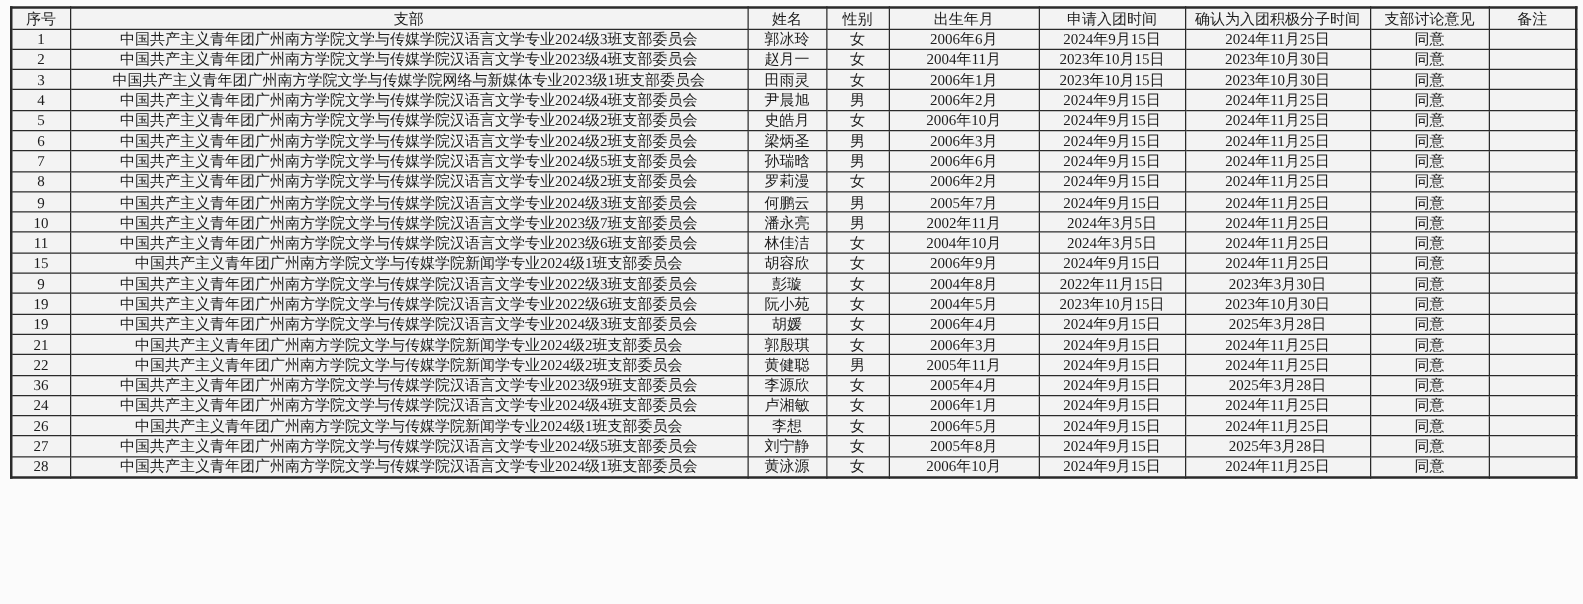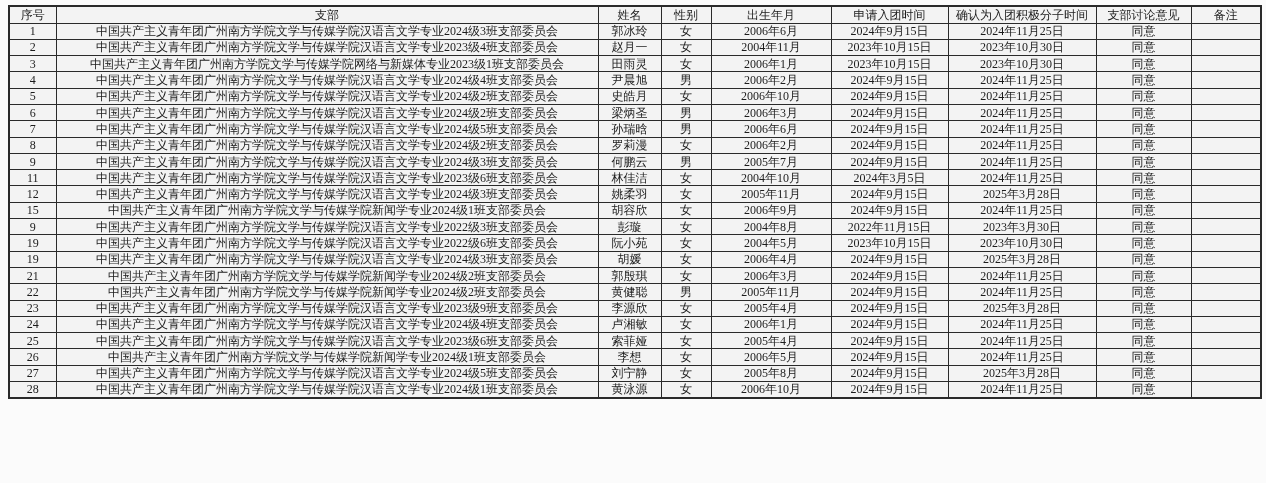--- a/index.html
+++ b/index.html
@@ -170,42 +170,42 @@
         <td>中国共产主义青年团广州南方学院文学与传媒学院汉语言文学专业2024级3班支部委员会</td>
         <td>何鹏云</td>
         <td>男</td>
         <td>2005年7月</td>
         <td>2024年9月15日</td>
         <td>2024年11月25日</td>
         <td>同意</td>
         <td></td>
       </tr>
       <tr>
+        <td>10</td>
+        <td>中国共产主义青年团广州南方学院文学与传媒学院汉语言文学专业2023级7班支部委员会</td>
+        <td>潘永亮</td>
+        <td>男</td>
+        <td>2002年11月</td>
+        <td>2024年3月5日</td>
+        <td>2024年11月25日</td>
+        <td>同意</td>
+        <td></td>
+      </tr>
+      <tr>
         <td>11</td>
         <td>中国共产主义青年团广州南方学院文学与传媒学院汉语言文学专业2023级6班支部委员会</td>
         <td>林佳洁</td>
         <td>女</td>
         <td>2004年10月</td>
         <td>2024年3月5日</td>
         <td>2024年11月25日</td>
         <td>同意</td>
         <td></td>
       </tr>
       <tr>
-        <td>12</td>
-        <td>中国共产主义青年团广州南方学院文学与传媒学院汉语言文学专业2024级3班支部委员会</td>
-        <td>姚柔羽</td>
-        <td>女</td>
-        <td>2005年11月</td>
-        <td>2024年9月15日</td>
-        <td>2025年3月28日</td>
-        <td>同意</td>
-        <td></td>
-      </tr>
-      <tr>
         <td>15</td>
         <td>中国共产主义青年团广州南方学院文学与传媒学院新闻学专业2024级1班支部委员会</td>
         <td>胡容欣</td>
         <td>女</td>
         <td>2006年9月</td>
         <td>2024年9月15日</td>
         <td>2024年11月25日</td>
         <td>同意</td>
         <td></td>
       </tr>
@@ -258,47 +258,36 @@
         <td>中国共产主义青年团广州南方学院文学与传媒学院新闻学专业2024级2班支部委员会</td>
         <td>黄健聪</td>
         <td>男</td>
         <td>2005年11月</td>
         <td>2024年9月15日</td>
         <td>2024年11月25日</td>
         <td>同意</td>
         <td></td>
       </tr>
       <tr>
-        <td>23</td>
+        <td>36</td>
         <td>中国共产主义青年团广州南方学院文学与传媒学院汉语言文学专业2023级9班支部委员会</td>
         <td>李源欣</td>
         <td>女</td>
         <td>2005年4月</td>
         <td>2024年9月15日</td>
         <td>2025年3月28日</td>
         <td>同意</td>
         <td></td>
       </tr>
       <tr>
         <td>24</td>
         <td>中国共产主义青年团广州南方学院文学与传媒学院汉语言文学专业2024级4班支部委员会</td>
         <td>卢湘敏</td>
         <td>女</td>
         <td>2006年1月</td>
-        <td>2024年9月15日</td>
-        <td>2024年11月25日</td>
-        <td>同意</td>
-        <td></td>
-      </tr>
-      <tr>
-        <td>25</td>
-        <td>中国共产主义青年团广州南方学院文学与传媒学院汉语言文学专业2023级6班支部委员会</td>
-        <td>索菲娅</td>
-        <td>女</td>
-        <td>2005年4月</td>
         <td>2024年9月15日</td>
         <td>2024年11月25日</td>
         <td>同意</td>
         <td></td>
       </tr>
       <tr>
         <td>26</td>
         <td>中国共产主义青年团广州南方学院文学与传媒学院新闻学专业2024级1班支部委员会</td>
         <td>李想</td>
         <td>女</td>

